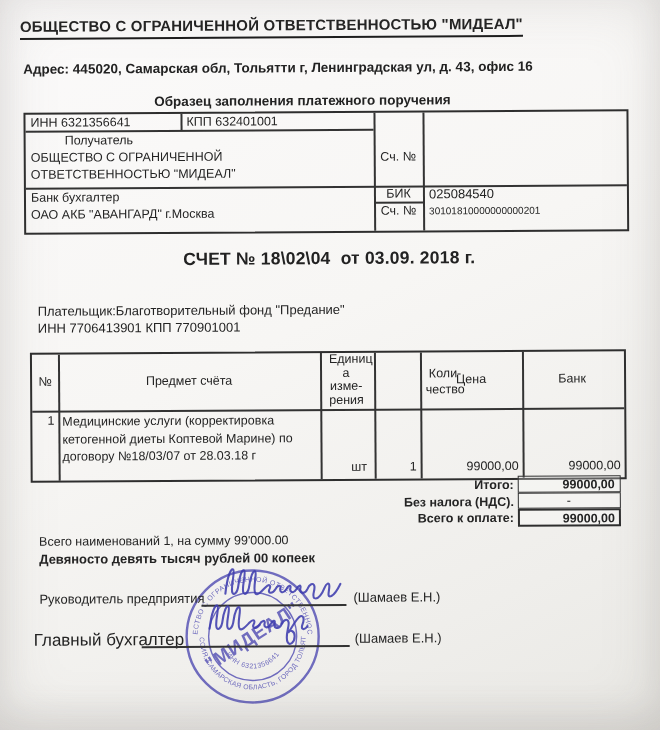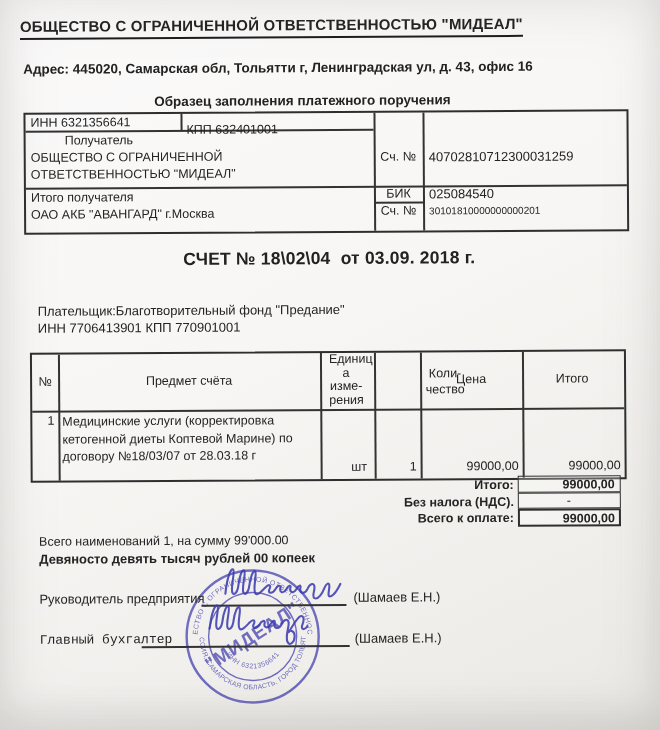--- a/index.html
+++ b/index.html
@@ -41,27 +41,26 @@
 
   <div class="tbl" style="left:25px;top:111px;width:601px;height:118px;">
     <div class="abs line" style="left:155px;top:0;width:1.5px;height:16px;"></div>
     <div class="abs line" style="left:0;top:16px;width:348px;height:1.5px;"></div>
     <div class="abs line" style="left:348px;top:0;width:1.5px;height:118px;"></div>
     <div class="abs line" style="left:397px;top:0;width:1.5px;height:118px;"></div>
     <div class="abs line" style="left:0;top:73px;width:601px;height:1.5px;"></div>
     <div class="abs line" style="left:348px;top:89px;width:49px;height:1.5px;"></div>
 
     <div class="abs t" style="left:5px;top:1px;">ИНН 6321356641</div>
-    <div class="abs t" style="left:161px;top:1px;margin-top:8px;">КПП 632401001</div>
+    <div class="abs t" style="left:161px;top:1px;">КПП 632401001</div>
     <div class="abs t" style="left:5px;top:19px;padding-left:34px;">Получатель</div>
     <div class="abs t" style="left:5px;top:36px;">ОБЩЕСТВО С ОГРАНИЧЕННОЙ</div>
     <div class="abs t" style="left:5px;top:53px;">ОТВЕТСТВЕННОСТЬЮ "МИДЕАЛ"</div>
     <div class="abs t ctr" style="left:348px;top:37px;width:49px;">Сч. №</div>
-    <div class="abs t" style="left:403px;top:37px;font-size:13px;">40702810712300031259</div>
-    <div class="abs t" style="left:5px;top:76px;">Итого получателя</div>
+    <div class="abs t" style="left:5px;top:76px;">Банк бухгалтер</div>
     <div class="abs t" style="left:5px;top:93px;">ОАО АКБ "АВАНГАРД" г.Москва</div>
     <div class="abs t ctr" style="left:348px;top:74px;width:49px;">БИК</div>
     <div class="abs t ctr" style="left:348px;top:91px;width:49px;">Сч. №</div>
     <div class="abs t" style="left:403px;top:74px;font-size:13px;">025084540</div>
     <div class="abs t" style="left:403px;top:91px;font-size:10px;">30101810000000000201</div>
   </div>
 
   <div class="abs invoice-title ctr pre" style="left:30px;top:248px;width:600px;">СЧЕТ № 18\02\04  от 03.09. 2018 г.</div>
 
   <div class="abs t" style="left:38px;top:302px;font-size:13px;">Плательщик:Благотворительный фонд "Предание"</div>
@@ -77,21 +76,21 @@
 
     <div class="abs t ctr" style="left:0;top:20px;width:26px;">№</div>
     <div class="abs t ctr" style="left:26px;top:20px;width:262px;">Предмет счёта</div>
     <div class="abs t ctr prl" style="left:297px;top:0px;width:34px;line-height:13.5px;">Единиц
 а
 изме-
 рения</div>
     <div class="abs t ctr prl" style="left:342px;top:13px;width:46px;line-height:16px;padding-left:48px;">Коли-
 чество</div>
     <div class="abs t ctr" style="left:388px;top:20px;width:102px;">Цена</div>
-    <div class="abs t ctr" style="left:490px;top:20px;width:100px;">Итого</div>
+    <div class="abs t ctr" style="left:490px;top:20px;width:100px;">Банк</div>
 
     <div class="abs t rt" style="left:0;top:59px;width:22px;">1</div>
     <div class="abs t wrap" style="left:30px;top:59px;width:256px;">Медицинские услуги (корректировка кетогенной диеты Коптевой Марине) по договору №18/03/07 от 28.03.18 г</div>
     <div class="abs t ctr" style="left:288px;top:107px;width:77px;">шт</div>
     <div class="abs t rt" style="left:342px;top:107px;width:42px;">1</div>
     <div class="abs t rt" style="left:388px;top:107px;width:98px;">99000,00</div>
     <div class="abs t rt" style="left:490px;top:107px;width:98px;">99000,00</div>
   </div>
 
   <div class="abs t rt b" style="left:280px;top:479px;width:233px;">Итого:</div>
@@ -127,21 +126,21 @@
     <text class="stamp-text" style="font-size:7px;letter-spacing:.5px;font-family:'Liberation Sans',sans-serif;">
       <textPath href="#arcInner" startOffset="50%" text-anchor="middle">ИНН 6321356641</textPath>
     </text>
     <text class="stamp-text" x="70" y="76" text-anchor="middle" transform="rotate(-33 70 70)" style="font-size:19px;font-weight:bold;letter-spacing:1px;font-family:'Liberation Sans',sans-serif;">"МИДЕАЛ"</text>
   </svg>
 
   <div class="abs t" style="left:38px;top:590px;font-size:13px;">Руководитель предприятия</div>
   <div class="abs line" style="left:200px;top:604px;width:145px;height:1.5px;"></div>
   <div class="abs t" style="left:352px;top:590px;font-size:13px;">(Шамаев Е.Н.)</div>
 
-  <div class="abs t" style="left:38px;top:631px;font-size:13px;font-family:Liberation Mono, monospace;">Главный бухгалтер</div>
+  <div class="abs t" style="left:32px;top:631px;font-size:17px;">Главный бухгалтер</div>
   <div class="abs line" style="left:140px;top:645px;width:208px;height:1.5px;"></div>
   <div class="abs t" style="left:353px;top:631px;font-size:13px;">(Шамаев Е.Н.)</div>
 
   <svg class="abs" style="left:218px;top:560px;" width="130" height="48" viewBox="0 0 130 48">
     <path class="ink" d="M6,33 C8,15 12,7 14,9 C16,11 11,27 13,32 C14,35 18,33 19,25 C20,16 23,8 25,10 C27,12 22,28 24,32 C25,35 29,33 30,25 C31,17 34,9 36,11 C38,13 33,29 36,33 C38,36 43,30 46,27 C50,23 52,25 50,29 C48,33 53,34 56,29 C58,25 62,24 61,28 C60,32 64,34 67,29 C69,25 72,24 71,28 C70,32 74,34 77,29 C79,25 82,24 81,28 C80,33 85,35 88,29 C90,24 94,22 95,26 C96,30 92,36 95,38 C99,40 103,33 105,28 C107,23 110,22 110,26 C110,31 107,38 112,36 C116,34 119,28 121,24"></path>
   </svg>
   <svg class="abs" style="left:203px;top:598px;" width="130" height="52" viewBox="0 0 130 52">
     <path class="ink" d="M5,30 C7,13 11,5 13,7 C15,9 10,24 12,29 C13,32 17,30 18,22 C19,14 22,6 24,8 C26,10 21,25 23,29 C24,32 28,30 29,22 C30,14 33,7 35,9 C37,11 32,26 35,30 C37,33 42,27 45,24 C49,20 51,22 49,26 C47,30 52,31 55,26 C57,22 61,21 60,25 C59,29 63,31 66,26 C68,22 71,21 70,25 C69,30 74,32 77,26 C79,21 83,20 84,24 C85,28 80,38 83,44 C85,48 90,44 90,38 C90,33 86,31 84,34 C88,28 92,20 96,18 C99,17 100,21 98,26 C96,31 99,33 103,28"></path>
   </svg>
 

